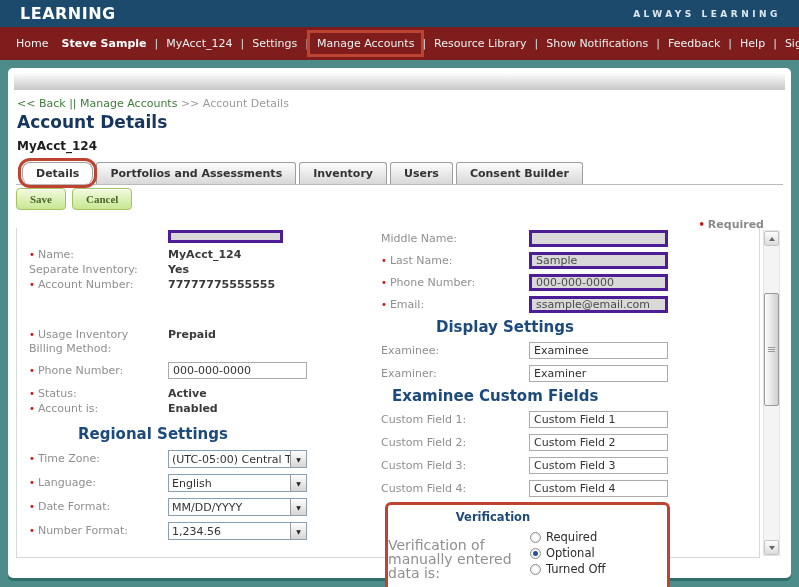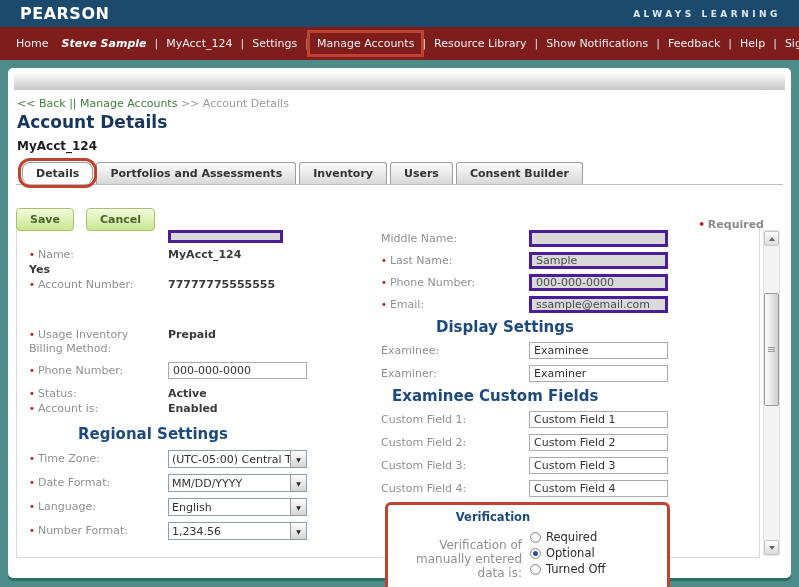--- a/index.html
+++ b/index.html
@@ -22,21 +22,21 @@
   
   .navbar {
     height:33px; background:#7f1d1d;
     display:flex; align-items:center;
     color:#e9f2f1; font-size:11px;
     padding:0 8px 0 10px;
   }
   .nav-home { padding:0 6px; cursor:pointer; }
   .nav-group { margin-left:auto; display:flex; align-items:center; }
   .nav-item { padding:0 7px; cursor:pointer; white-space:nowrap; }
-  .nav-item.bold { font-weight:bold; color:#ffffff;font-style:italic; }
+  .nav-item.bold { font-weight:bold; color:#ffffff; }
   .nav-sep { color:#cfe2e0; padding:0 1px; }
   .nav-item.hl { outline:3px solid #bf4331; padding:4px 7px; }
 
   
   .panel {
     position:absolute; left:8px; top:68px; width:783px; height:510px;
     background:#ffffff; border-radius:5px;
     box-shadow:0 3px 0 #2e6f6b;
   }
   .panel-strip {
@@ -63,21 +63,21 @@
     background:linear-gradient(#fcfcfc,#d8d8d8);
     border:1px solid #9e9e9e; border-bottom:none;
     border-radius:3px 3px 0 0; cursor:pointer; white-space:nowrap;
   }
   .tab.active {
     background:#ffffff; outline:3px solid #bf4331; outline-offset:1px;
     position:relative; z-index:2;border-radius:8px;
   }
 
   
-  .btn-row { position:absolute; left:8px; top:140px; display:flex; gap:12px; }
+  .btn-row { position:absolute; left:8px; top:120px; display:flex; gap:6px;font-family:Liberation Serif, serif; }
   .btn {
     font-family:inherit; font-size:11px; font-weight:bold; color:#4a652c;
     background:linear-gradient(#f1fbdd,#c8e792);
     border:1px solid #a2c360; border-radius:4px;
     padding:4px 13px; cursor:pointer; box-shadow:inset 0 1px 0 #ffffff;
   }
 
   
   .required-note { position:absolute; right:27px; top:150px; font-size:11px; font-weight:bold; color:#8a8a8a; }
   .mark { color:#cc1111; margin-right:3px; font-size:10px; }
@@ -127,21 +127,21 @@
   }
 
   
   .ver-box {
     margin-left:4px; margin-top:5px; width:285px;
     border:3px solid #bf4331; border-radius:6px;
     background:#ffffff; padding:5px 0 10px;
   }
   .ver-h { width:210px; text-align:center; font-size:11.5px; font-weight:bold; color:#1c4a7c; margin-bottom:6px; }
   .ver-row { display:flex; align-items:flex-start; }
-  .ver-lbl { width:142px; flex:none; text-align:right; padding-right:8px; font-size:12px; color:#8f8f8f; line-height:14px; margin-top:8px; }
+  .ver-lbl { width:142px; flex:none; padding-right:8px; font-size:14px; color:#8f8f8f; line-height:14px; margin-top:8px; }
   .radios { display:flex; flex-direction:column; gap:2px; }
   .radio-row { display:flex; align-items:center; gap:5px; height:14px; cursor:pointer; }
   .rb {
     width:11px; height:11px; border-radius:50%;
     border:1px solid #8e8e8e; background:radial-gradient(#ffffff 40%,#d8d8d8);
     position:relative; flex:none;
   }
   .rb.on::after {
     content:""; position:absolute; left:2px; top:2px; width:5px; height:5px;
     border-radius:50%; background:#274f9e;
@@ -170,21 +170,21 @@
   }
   .sb-grip {
     position:absolute; left:3px; right:3px; top:50%; margin-top:-3px; height:6px;
     background:repeating-linear-gradient(180deg,#9a9a9a 0 1px,transparent 1px 2px);
   }
 </style>
 </head>
 <body>
 
 <div class="topbar">
-  <div class="logo">PEARSON</div>
+  <div class="logo">LEARNING</div>
   <div class="tagline">ALWAYS LEARNING</div>
 </div>
 
 <div class="navbar">
   <span class="nav-home">Home</span>
   <div class="nav-group">
     <span class="nav-item bold">Steve Sample</span>
     <span class="nav-sep">|</span>
     <span class="nav-item">MyAcct_124</span>
     <span class="nav-sep">|</span>
@@ -240,20 +240,21 @@
     <div class="col col-left">
       <div class="row" style="margin-bottom:4px;">
         <div class="lbl"></div>
         <input class="txt dis ghost" disabled="" style="">
       </div>
       <div class="row trow">
         <div class="lbl"><span class="mark">•</span><span>Name:</span></div>
         <div class="val">MyAcct_124</div>
       </div>
       <div class="row trow">
+        <div class="lbl">Separate Inventory:</div>
         <div class="val">Yes</div>
       </div>
       <div class="row trow">
         <div class="lbl"><span class="mark">•</span><span>Account Number:</span></div>
         <div class="val">77777775555555</div>
       </div>
       <div class="row top" style="margin-bottom:2px;margin-top:36px;">
         <div class="lbl"><span class="mark">•</span><span>Usage Inventory Billing Method:</span></div>
         <div class="val">Prepaid</div>
       </div>
@@ -271,30 +272,30 @@
       </div>
       <div class="sect-hdr" style="margin:9px 0 7px 49px;">Regional Settings</div>
       <div class="row" style="margin-bottom:6px;">
         <div class="lbl"><span class="mark">•</span><span>Time Zone:</span></div>
         <div class="fselect">
           <span class="ftxt">(UTC-05:00) Central Tim</span>
           <span class="arw">▼</span>
         </div>
       </div>
       <div class="row" style="margin-bottom:6px;">
+        <div class="lbl"><span class="mark">•</span><span>Language:</span></div>
+        <div class="fselect">
+          <span class="ftxt">English</span>
+          <span class="arw">▼</span>
+        </div>
+      </div>
+      <div class="row" style="margin-bottom:6px;">
         <div class="lbl"><span class="mark">•</span><span>Date Format:</span></div>
         <div class="fselect">
           <span class="ftxt">MM/DD/YYYY</span>
-          <span class="arw">▼</span>
-        </div>
-      </div>
-      <div class="row" style="margin-bottom:6px;">
-        <div class="lbl"><span class="mark">•</span><span>Language:</span></div>
-        <div class="fselect">
-          <span class="ftxt">English</span>
           <span class="arw">▼</span>
         </div>
       </div>
       <div class="row">
         <div class="lbl"><span class="mark">•</span><span>Number Format:</span></div>
         <div class="fselect">
           <span class="ftxt">1,234.56</span>
           <span class="arw">▼</span>
         </div>
       </div>

